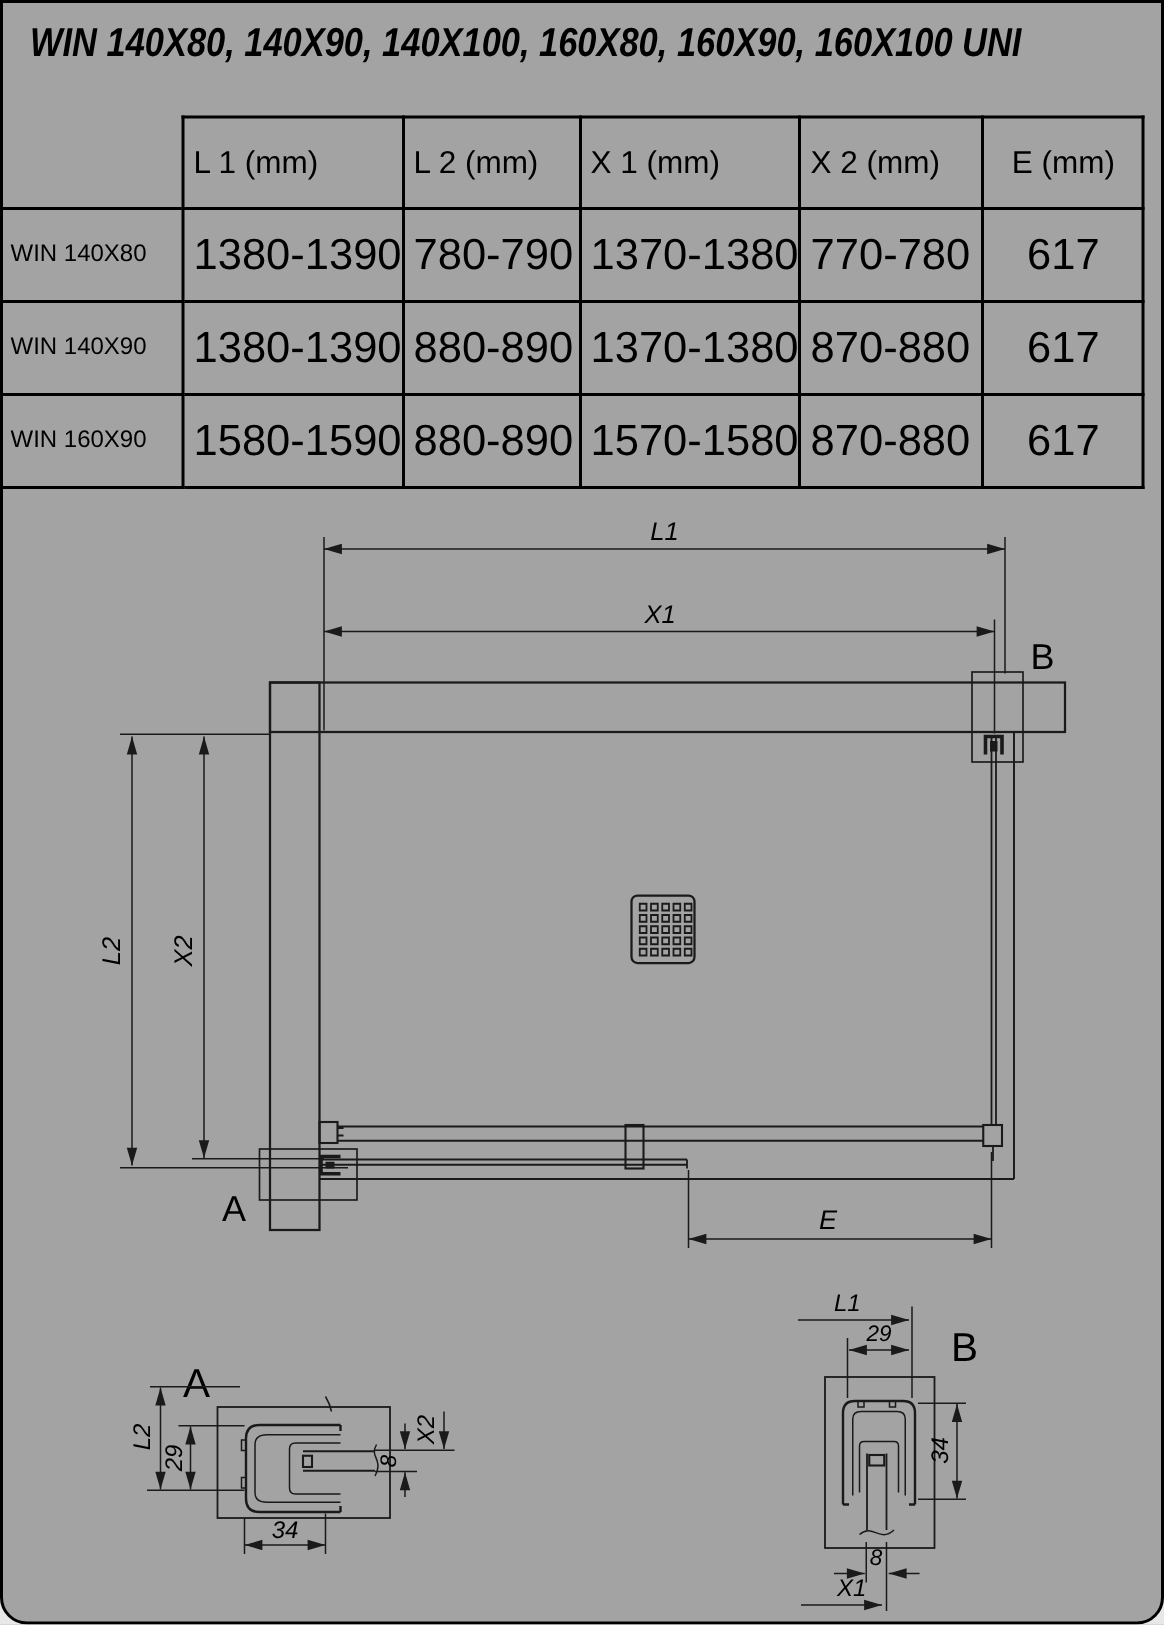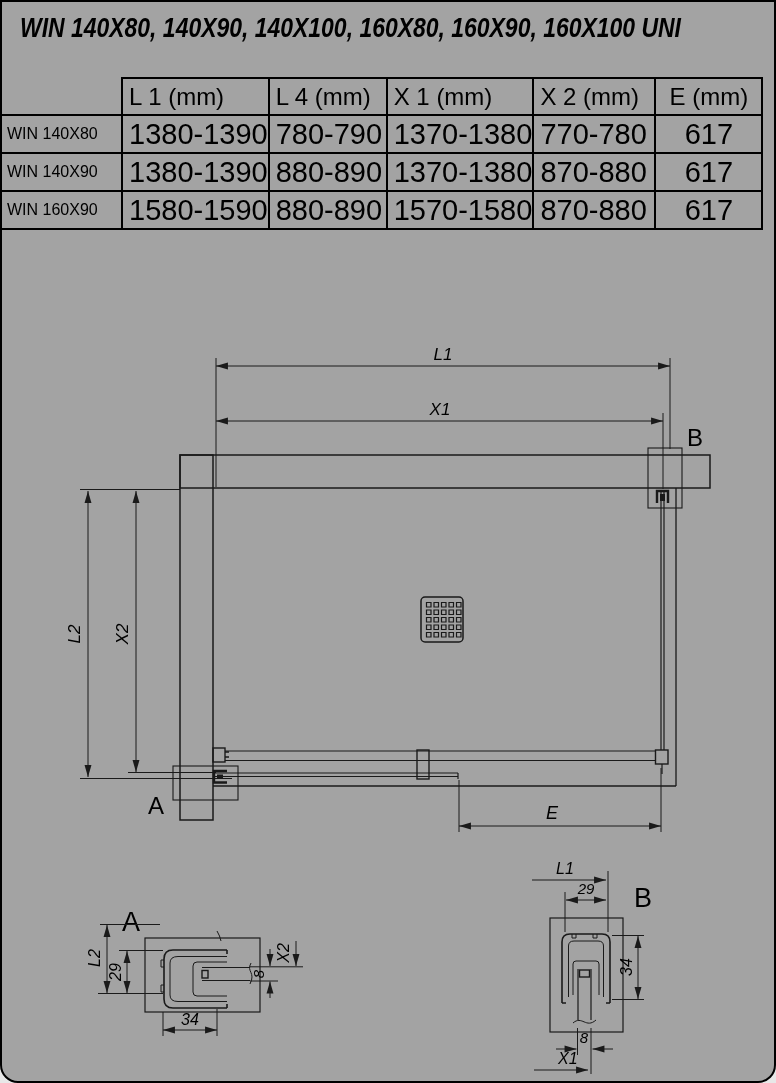--- a/index.html
+++ b/index.html
@@ -16,24 +16,24 @@
     letter-spacing:0px;color:#000;
   }
   table.spec{
     position:absolute;left:0px;top:75px;border-collapse:collapse;
     table-layout:fixed;
   }
   table.spec td{
     border:2px solid #000;height:36px;overflow:hidden;
     font-size:29px;padding:0 0 0 6px;white-space:nowrap;
   }
-  table.spec td.hdr{font-size:24px;height:35px;margin-top:44px;}
+  table.spec td.hdr{font-size:21px;height:35px;margin-top:44px;}
   table.spec td.blank{border:none;}
   table.spec td.lab{font-size:16px;padding-left:5px;border-left:none;}
-  table.spec td.ctr{text-align:center;padding:0;}
+  table.spec td.ctr{text-align:center;padding:12px;}
   svg{position:absolute;left:-2px;top:-2px;}
   svg text{font-family:"Liberation Sans", sans-serif;fill:#000;}
   .dt{font-style:italic;}
   .ln{stroke:#1a1a1a;fill:none;}
   .dim{stroke:#1a1a1a;stroke-width:1;fill:none;}
 </style>
 </head>
 <body>
 
 <div id="sheet">
@@ -46,21 +46,21 @@
         <col style="width:116px">
         <col style="width:118px">
       <col style="width:114px">
         <col style="width:122px">
         <col style="width:107px">
     </colgroup>
     <tbody>
         <tr>
       <td class="blank"></td>
       <td class="hdr">L 1 (mm)</td>
-      <td class="hdr">L 4 (mm)</td>
+      <td class="hdr">L 2 (mm)</td>
       <td class="hdr">X 1 (mm)</td>
       <td class="hdr">X 2 (mm)</td>
       <td class="hdr ctr">E (mm)</td>
     </tr>
     <tr>
       <td class="lab">WIN 140X80</td>
       <td>1380-1390</td>
       <td>780-790</td>
       <td>1370-1380</td>
       <td>770-780</td>

